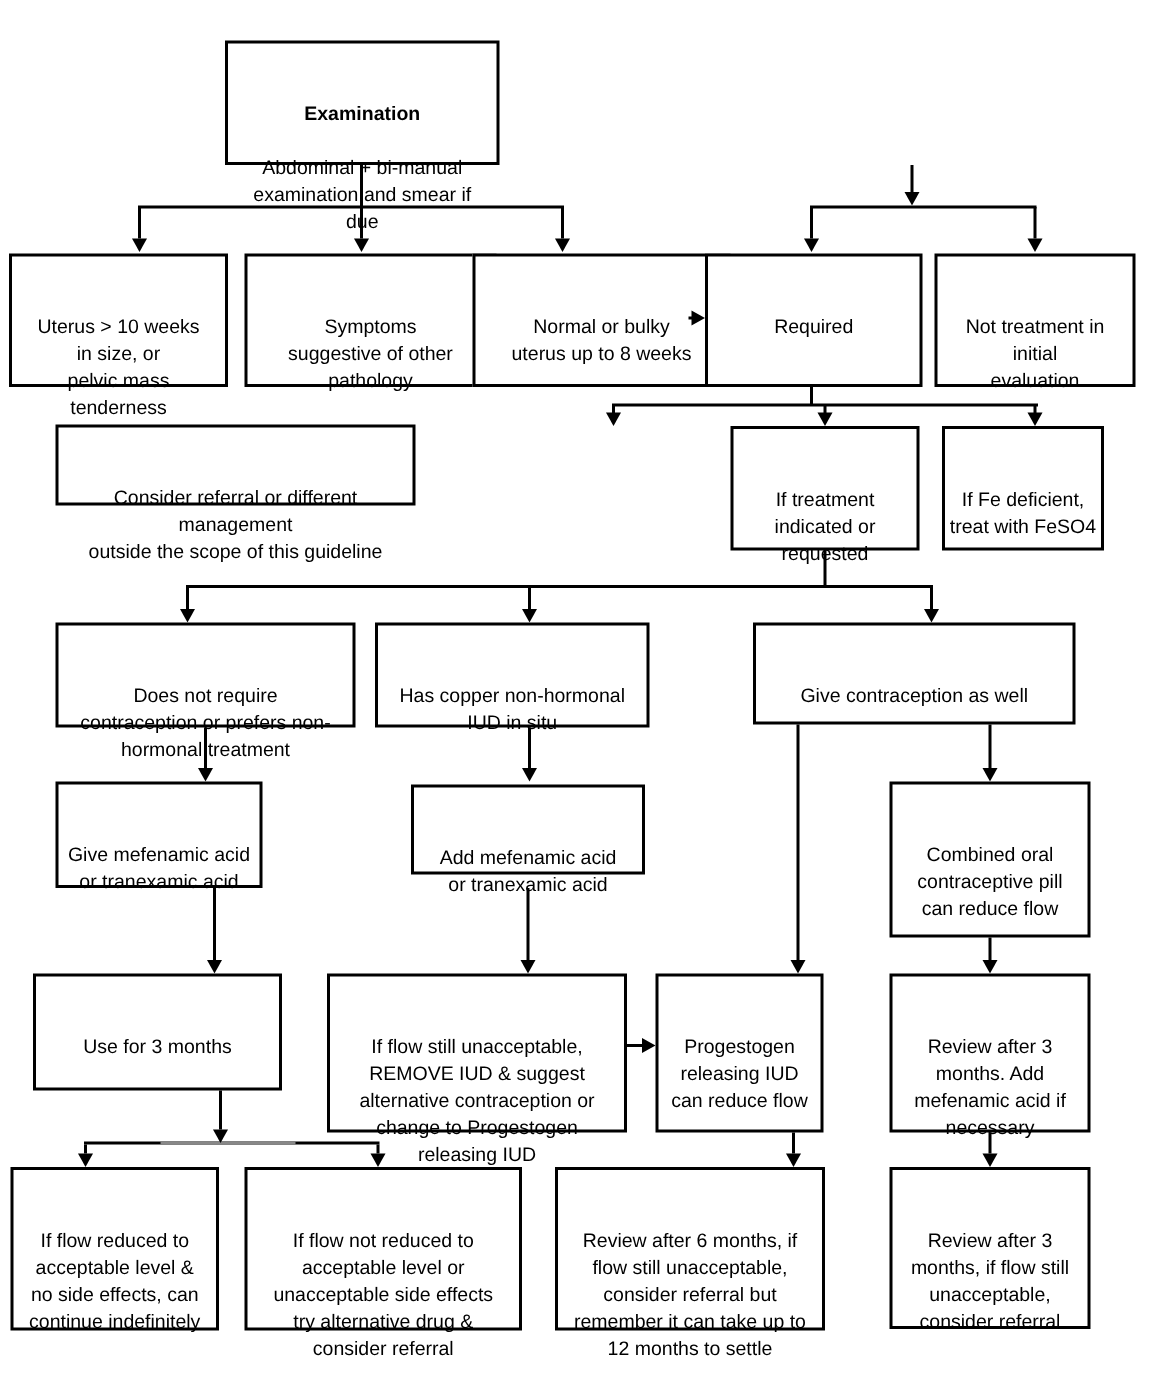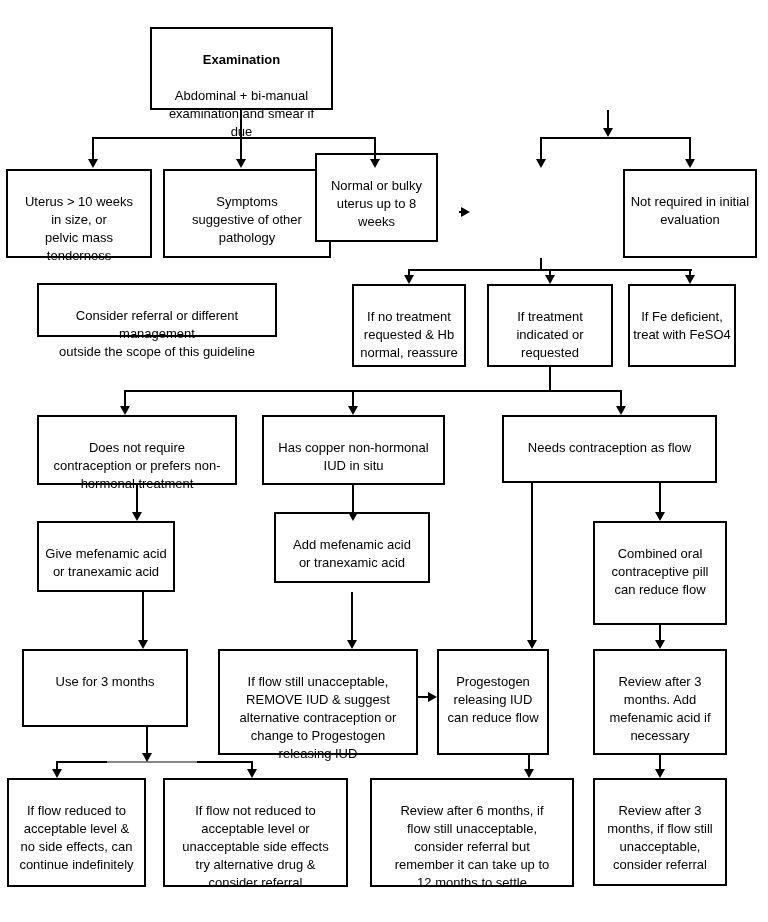--- a/index.html
+++ b/index.html
@@ -10,21 +10,21 @@
     font-family:"Liberation Sans", sans-serif;
     color:#000;
     overflow:hidden;
   }
   .node{
     position:absolute;
     box-sizing:border-box;
     border:2px solid #000;
     background:#fff;
     text-align:center;
-    padding:4px 3px 0 3px;
+    padding:20px 3px 0 3px;
     font-size:13px;
     line-height:18px;
     white-space:pre-line;
   }
   .node .t{display:block;font-weight:bold;}
   .node .b{display:block;}
   .vline{position:absolute;width:2px;background:#000;}
   .hline{position:absolute;height:2px;background:#000;}
   .hgray{position:absolute;height:2px;background:#888;}
   .arr-d{position:absolute;width:0;height:0;
@@ -53,74 +53,72 @@
 pelvic mass
 tenderness</span>
   </div>
 
   <div class="node" style="left:163px;top:169px;width:168px;height:89px">
     <span class="b">Symptoms
 suggestive of other
 pathology</span>
   </div>
 
-  <div class="node" style="left:315px;top:153px;width:123px;height:89px">
+  <div class="node" style="left:315px;top:169px;width:172px;height:89px">
     <span class="b">Normal or bulky
 uterus up to 8 weeks</span>
   </div>
 
+  <div class="node" style="left:470px;top:169px;width:145px;height:89px">
+    <span class="b">Required</span>
+  </div>
 
   <div class="node" style="left:623px;top:169px;width:134px;height:89px">
-    <span class="b">Not required in initial
+    <span class="b">Not treatment in initial
 evaluation</span>
   </div>
 
   <div class="node" style="left:37px;top:283px;width:240px;height:54px">
     <span class="b">Consider referral or different management
 outside the scope of this guideline</span>
   </div>
 
-  <div class="node" style="left:352px;top:284px;width:114px;height:83px">
-    <span class="b">If no treatment
-requested &amp; Hb
-normal, reassure</span>
-  </div>
 
   <div class="node" style="left:487px;top:284px;width:126px;height:83px">
     <span class="b">If treatment
 indicated or
 requested</span>
   </div>
 
   <div class="node" style="left:628px;top:284px;width:108px;height:83px">
     <span class="b">If Fe deficient,
 treat with FeSO4</span>
   </div>
 
   <div class="node" style="left:37px;top:415px;width:200px;height:70px">
     <span class="b">Does not require
 contraception or prefers non-
 hormonal treatment</span>
   </div>
 
-  <div class="node" style="left:262px;top:415px;width:183px;height:70px">
+  <div class="node" style="left:250px;top:415px;width:183px;height:70px">
     <span class="b">Has copper non-hormonal
 IUD in situ</span>
   </div>
 
   <div class="node" style="left:502px;top:415px;width:215px;height:68px">
-    <span class="b">Needs contraception as flow</span>
+    <span class="b">Give contraception as well</span>
   </div>
 
   <div class="node" style="left:37px;top:521px;width:138px;height:71px">
     <span class="b">Give mefenamic acid
 or tranexamic acid</span>
   </div>
 
-  <div class="node" style="left:274px;top:512px;width:156px;height:71px">
+  <div class="node" style="left:274px;top:523px;width:156px;height:60px">
     <span class="b">Add mefenamic acid
 or tranexamic acid</span>
   </div>
 
   <div class="node" style="left:593px;top:521px;width:134px;height:104px">
     <span class="b">Combined oral
 contraceptive pill
 can reduce flow</span>
   </div>
 
@@ -157,21 +155,21 @@
   </div>
 
   <div class="node" style="left:163px;top:778px;width:185px;height:109px">
     <span class="b">If flow not reduced to
 acceptable level or
 unacceptable side effects
 try alternative drug &amp;
 consider referral</span>
   </div>
 
-  <div class="node" style="left:370px;top:778px;width:204px;height:109px">
+  <div class="node" style="left:370px;top:778px;width:180px;height:109px">
     <span class="b">Review after 6 months, if
 flow still unacceptable,
 consider referral but
 remember it can take up to
 12 months to settle</span>
   </div>
 
   <div class="node" style="left:593px;top:778px;width:134px;height:108px">
     <span class="b">Review after 3
 months, if flow still

